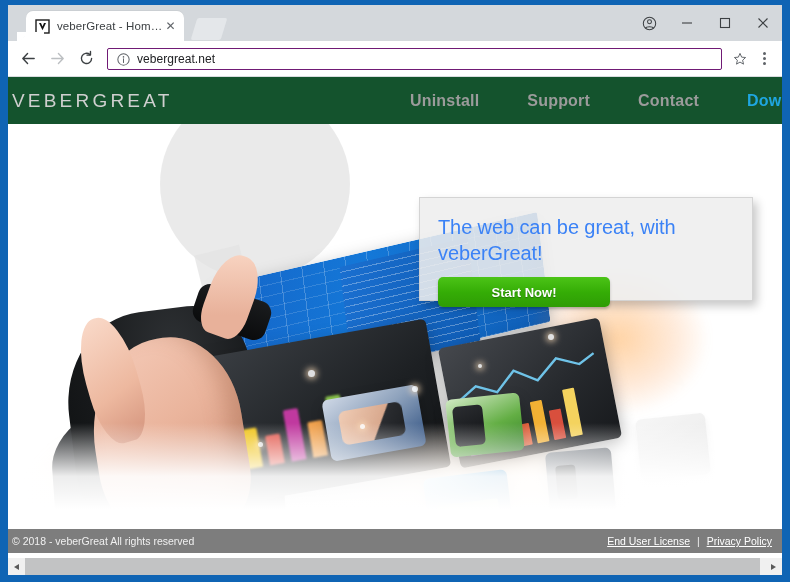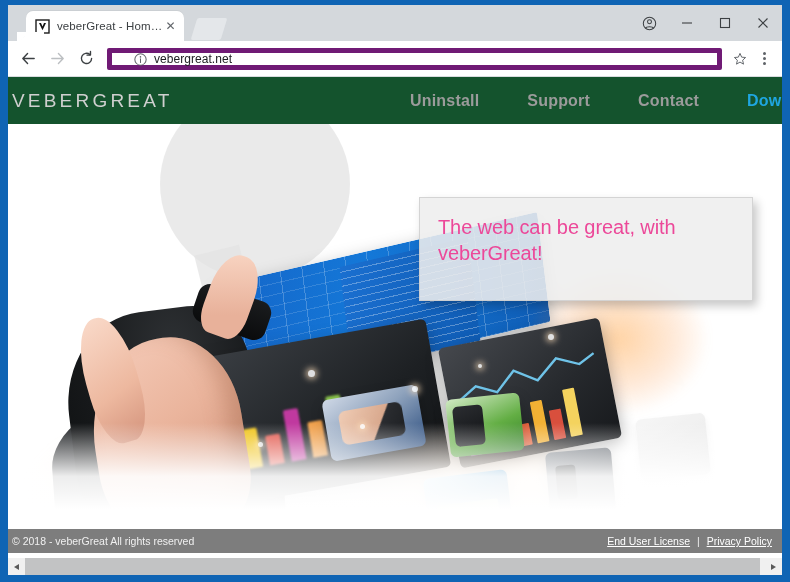--- a/index.html
+++ b/index.html
@@ -60,22 +60,22 @@
     padding:0 7px;box-sizing:border-box;
     border-bottom:1px solid #d9dcdf;
   }
   .navbtn{
     width:26px;height:26px;display:flex;align-items:center;justify-content:center;
     margin-right:3px;color:#3c4043;
   }
   .navbtn.disabled{color:#bcbfc2;}
   .omnibox{
     flex:1;height:22px;margin:0 7px 0 5px;background:#fff;
-    border:5px solid #701a75;border-radius:2px;
-    display:flex;align-items:center;padding:0 22px;box-sizing:border-box;
+    border:1px solid #701a75;border-radius:2px;
+    display:flex;align-items:center;padding:0 9px;box-sizing:border-box;
   }
   .info-icon{
     width:13px;height:13px;margin-right:7px;flex:0 0 13px;color:#5f6368;
   }
   .url{font-size:12px;color:#202124;letter-spacing:.05px;}
   .star{width:22px;height:26px;display:flex;align-items:center;justify-content:center;color:#5f6368;}
   .menu{
     width:22px;height:26px;display:flex;flex-direction:column;
     align-items:center;justify-content:center;gap:2px;margin-left:2px;
   }
@@ -284,21 +284,21 @@
   }
   
   .callout{
     position:absolute;left:411px;top:120px;width:334px;height:104px;
     background:rgba(238,238,238,.88);
     border:1px solid rgba(200,200,200,.7);
     box-shadow:4px 5px 9px rgba(0,0,0,.22);
     z-index:5;padding:16px 16px 0 18px;box-sizing:border-box;
   }
   .callout h1{
-    margin:0;font-size:20px;line-height:26px;font-weight:400;color:#ec4899;
+    margin:0;font-size:20px;line-height:26px;font-weight:400;color:#3b82f6;
     letter-spacing:-.1px;
   }
   .cta{
     display:block;margin-top:11px;width:172px;height:30px;border:0;
     background:linear-gradient(180deg,#4cc417 0%,#35ad06 50%,#2e9c05 100%);
     border-radius:5px;color:#fff;font-size:13px;font-weight:700;
     font-family:"Liberation Sans",sans-serif;cursor:pointer;
     text-shadow:0 1px 1px rgba(0,0,0,.3);
     box-shadow:0 2px 3px rgba(0,0,0,.22);
   }
@@ -496,20 +496,21 @@
         <div class="sparkle" style="left:404px;top:262px;width:6px;height:6px;"></div>
         <div class="sparkle" style="left:470px;top:240px;width:4px;height:4px;"></div>
         <div class="sparkle" style="left:250px;top:318px;width:5px;height:5px;"></div>
         <div class="sparkle" style="left:540px;top:210px;width:6px;height:6px;"></div>
 
         <div class="hero-fade"></div>
       </div>
 
       <div class="callout">
         <h1>The web can be great, with veberGreat!</h1>
+        <button class="cta">Start Now!</button>
       </div>
 
       <div class="footer">
         <div class="copyright">© 2018 - veberGreat All rights reserved</div>
         <div class="footlinks">
           <a href="#">End User License</a>
           <span>|</span>
           <a href="#">Privacy Policy</a>
         </div>
       </div>

